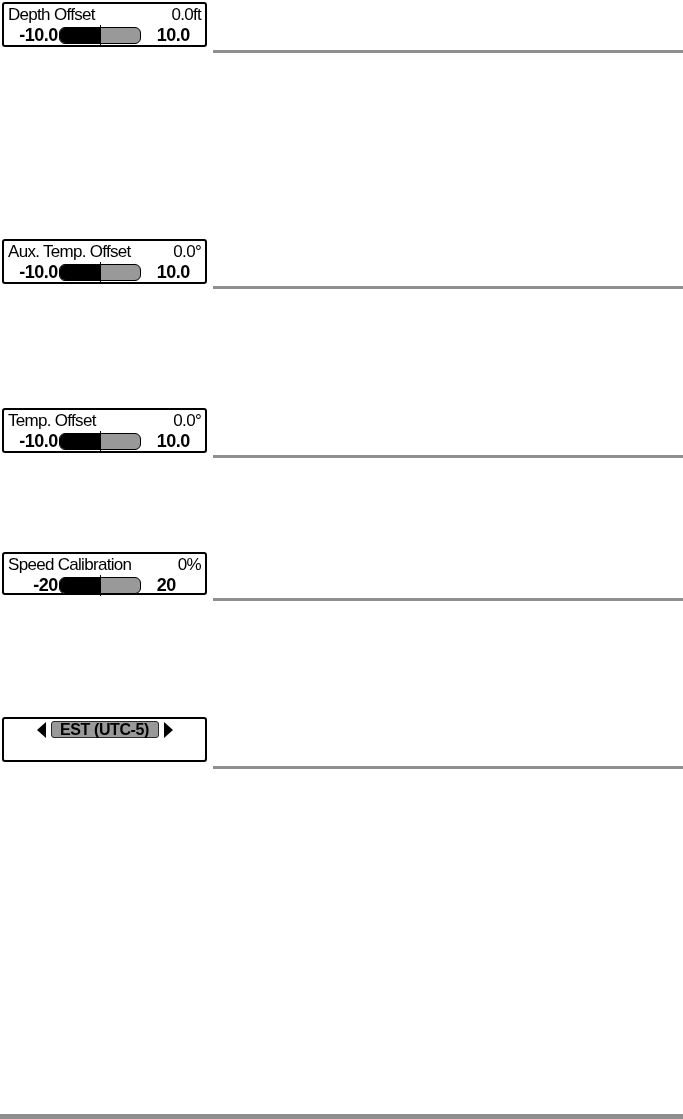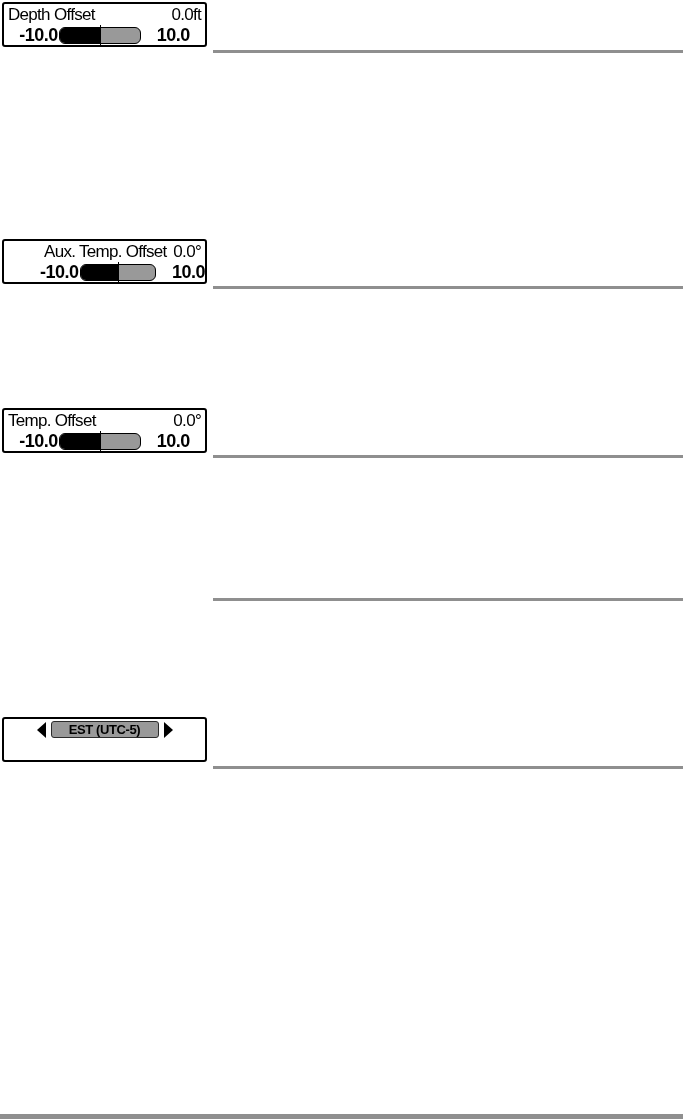--- a/index.html
+++ b/index.html
@@ -105,21 +105,21 @@
   .selector-value {
     box-sizing: border-box;
     width: 108px;
     height: 17px;
     background: #999999;
     border: 1px solid #2b2b2b;
     border-radius: 3px;
     display: flex;
     align-items: center;
     justify-content: center;
-    font-size: 13px;
+    font-size: 16px;
     font-weight: bold;
     letter-spacing: -0.4px;
   }
 
   
   .divider {
     position: absolute;
     left: 213px;
     width: 470px;
     height: 3px;
@@ -129,21 +129,21 @@
     position: absolute;
     left: 0;
     top: 1114px;
     width: 683px;
     height: 5px;
     background: #8f8f8f;
   }
 
   
   #box-0 { left: 2px; top: 2px;   }
-  #box-1 { left: 2px; top: 239px; padding-left: 36px; }
+  #box-1 { left: 2px; top: 239px; }
   #box-2 { left: 2px; top: 408px; }
   #box-3 { left: 2px; top: 552px; height: 43px; }
   #box-4 { left: 2px; top: 717px; }
   #div-0 { top: 50px;  }
   #div-1 { top: 286px; }
   #div-2 { top: 455px; }
   #div-3 { top: 598px; }
   #div-4 { top: 766px; }
 </style>
 </head>
@@ -198,20 +198,36 @@
         <div class="track">
           <div class="track-fill" style="width: 50%;"></div>
         </div>
         <div class="track-marker"></div>
       </div>
       <span class="slider-max">10.0</span>
     </div>
   </div>
   <div class="divider" id="div-2"></div>
 
+  <div class="menu-box" id="box-3">
+    <div class="title-row">
+      <span class="menu-title">Speed Calibration</span>
+      <span class="menu-value">0%</span>
+    </div>
+    <div class="slider-row">
+      <span class="slider-min">-20</span>
+      <div class="track-wrap">
+        <div class="track">
+          <div class="track-fill" style="width: 50%;"></div>
+        </div>
+        <div class="track-marker"></div>
+      </div>
+      <span class="slider-max">20</span>
+    </div>
+  </div>
   <div class="divider" id="div-3"></div>
 
   <div class="menu-box" id="box-4">
     <div class="selector-row">
       <div class="arrow-left"></div>
       <div class="selector-value">EST (UTC-5)</div>
       <div class="arrow-right"></div>
     </div>
   </div>
   <div class="divider" id="div-4"></div>

